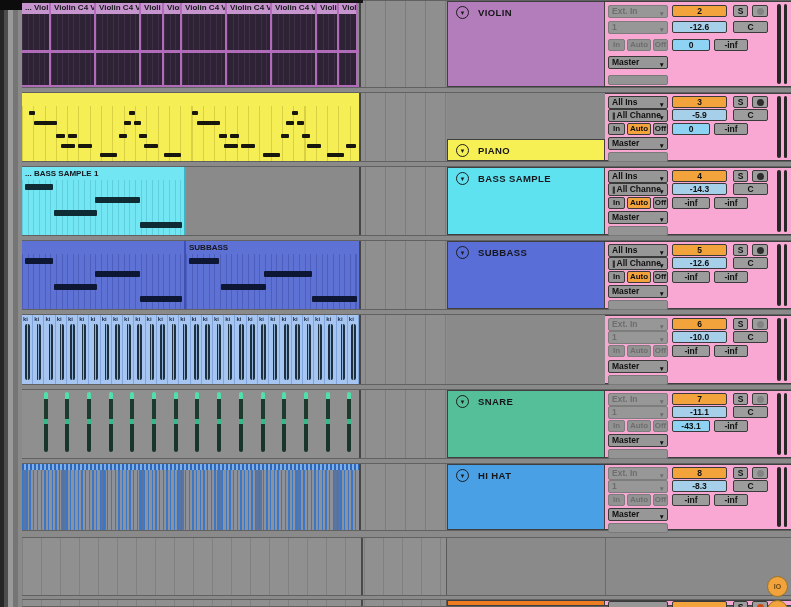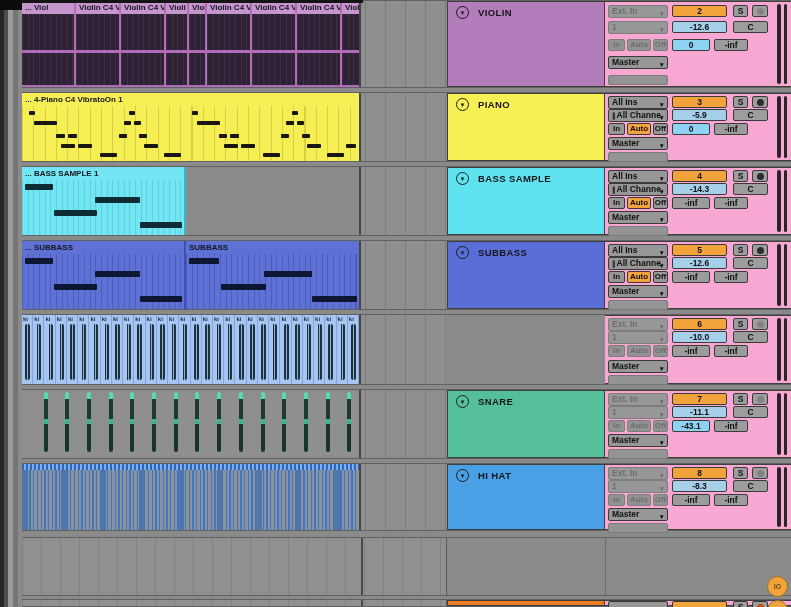--- a/index.html
+++ b/index.html
@@ -68,21 +68,21 @@
 .drop-label{position:absolute;left:0;width:425px;top:50%;margin-top:-7px;text-align:center;font:700 10px "Liberation Sans",sans-serif;color:#1f1f1f}
 .badge{position:absolute;left:767px;width:21px;height:21px;border-radius:50%;background:#f2a33c;border:1px solid #9a7322;color:#6b4a12;font:700 7px/19px "Liberation Sans",sans-serif;text-align:center;z-index:9}
 </style>
 </head>
 <body>
 
 <div id="app">
   <div id="rows">
       <div class="row" style="top: 0px; height: 88px;">
         <div class="clips">
-          <div class="seg vio-seg" style="width: 54px;">
+          <div class="seg vio-seg" style="width: 29px;">
             <div class="cl vio-l">... Viol</div>
             <div class="cb vio-b"></div>
           </div>
           <div class="seg vio-seg" style="width: 45px;">
             <div class="cl vio-l">Violin C4 V</div>
             <div class="cb vio-b"></div>
           </div>
           <div class="seg vio-seg" style="width: 45px;">
             <div class="cl vio-l">Violin C4 V</div>
             <div class="cb vio-b"></div>
@@ -146,21 +146,20 @@
           </div>
           <div class="meter">
             <i class="" style="position: absolute; top: 0px; bottom: 0px; width: 3.5px; background: rgb(38, 38, 38); border-radius: 2px; left: 0px;"></i>
             <i class="b" style="position: absolute; top: 0px; bottom: 0px; width: 3.5px; background: rgb(38, 38, 38); border-radius: 2px; left: 6.5px;"></i>
           </div>
         </div>
       </div>
       <div class="row" style="top: 92px; height: 70px;">
         <div class="clips">
           <div class="seg pia-seg" style="width: 339px;">
-            <div class="cl">... 4-Piano C4 VibratoOn 1</div>
             <div class="cb pia-b">
               <div class="note" style="left: 2%; width: 1.8%; top: 5px; height: 4px; background: rgb(23, 23, 14);"></div>
               <div class="note" style="left: 3.5%; width: 6.8%; top: 15px; height: 4px; background: rgb(23, 23, 14);"></div>
               <div class="note" style="left: 10%; width: 2.6%; top: 28px; height: 4px; background: rgb(23, 23, 14);"></div>
               <div class="note" style="left: 13.5%; width: 2.6%; top: 28px; height: 4px; background: rgb(23, 23, 14);"></div>
               <div class="note" style="left: 11.5%; width: 4.2%; top: 38px; height: 4px; background: rgb(23, 23, 14);"></div>
               <div class="note" style="left: 16.5%; width: 4.2%; top: 38px; height: 4px; background: rgb(23, 23, 14);"></div>
               <div class="note" style="left: 23%; width: 5%; top: 47px; height: 4px; background: rgb(23, 23, 14);"></div>
               <div class="note" style="left: 28.5%; width: 2.4%; top: 28px; height: 4px; background: rgb(23, 23, 14);"></div>
               <div class="note" style="left: 30%; width: 2.2%; top: 15px; height: 4px; background: rgb(23, 23, 14);"></div>
@@ -181,21 +180,21 @@
               <div class="note" style="left: 79.5%; width: 1.8%; top: 5px; height: 4px; background: rgb(23, 23, 14);"></div>
               <div class="note" style="left: 81%; width: 2.2%; top: 15px; height: 4px; background: rgb(23, 23, 14);"></div>
               <div class="note" style="left: 82.5%; width: 2.4%; top: 28px; height: 4px; background: rgb(23, 23, 14);"></div>
               <div class="note" style="left: 84%; width: 4.2%; top: 38px; height: 4px; background: rgb(23, 23, 14);"></div>
               <div class="note" style="left: 90%; width: 5%; top: 47px; height: 4px; background: rgb(23, 23, 14);"></div>
               <div class="note" style="left: 95.5%; width: 3%; top: 38px; height: 4px; background: rgb(23, 23, 14);"></div>
             </div>
           </div>
         </div>
         <div class="lane"></div>
-        <div class="hdr" style="background: rgb(246, 240, 85);">
+        <div class="hdr" style="background: rgb(246, 240, 85); margin-top: 46px;">
           <div class="fold">▼</div>
           <div class="tname">PIANO</div>
         </div>
         <div class="mix">
           <div class="rcol">
             <div class="dd" style="top: 2px;"><span>All Ins</span><span class="arr">▼</span></div>
             <div class="dd" style="top: 15px;"><span class="chico">∥</span><span>All Channe</span><span class="arr">▼</span></div>
             <div class="mrow" style="top: 29px;">
               <div class="mbtn" style="left: 0px; width: 17px;">In</div>
               <div class="mbtn on" style="left: 19px; width: 24px;">Auto</div>
@@ -259,21 +258,20 @@
           </div>
           <div class="meter">
             <i class="" style="position: absolute; top: 0px; bottom: 0px; width: 3.5px; background: rgb(38, 38, 38); border-radius: 2px; left: 0px;"></i>
             <i class="b" style="position: absolute; top: 0px; bottom: 0px; width: 3.5px; background: rgb(38, 38, 38); border-radius: 2px; left: 6.5px;"></i>
           </div>
         </div>
       </div>
       <div class="row" style="top: 240px; height: 70px;">
         <div class="clips">
           <div class="seg sub-seg" style="width: 164px;">
-            <div class="cl">... SUBBASS</div>
             <div class="cb sub-b">
               <div class="note" style="left: 2%; width: 17%; top: 4px; height: 6px; background: rgb(13, 23, 51);"></div>
               <div class="note" style="left: 20%; width: 26%; top: 30px; height: 6px; background: rgb(13, 23, 51);"></div>
               <div class="note" style="left: 45%; width: 28%; top: 17px; height: 6px; background: rgb(13, 23, 51);"></div>
               <div class="note" style="left: 73%; width: 26%; top: 42px; height: 6px; background: rgb(13, 23, 51);"></div>
             </div>
           </div>
           <div class="seg sub-seg" style="width: 175px;">
             <div class="cl">SUBBASS</div>
             <div class="cb sub-b">

